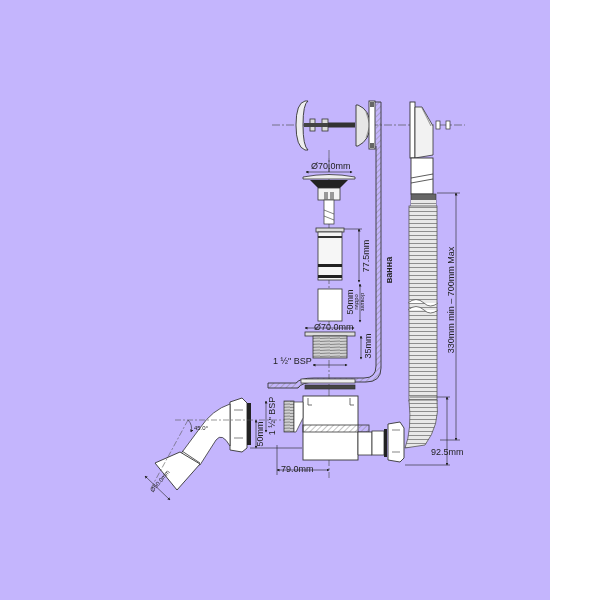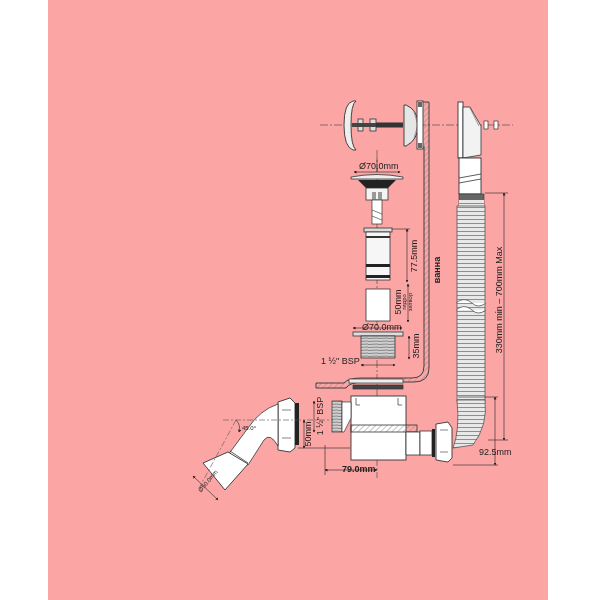--- a/index.html
+++ b/index.html
@@ -1,17 +1,17 @@
 <!DOCTYPE html>
 <html><head>
   <meta charset="utf-8">
   <style>
     html, body { margin: 0; padding: 0; background: #ffffff; }
     body { width: 600px; height: 600px; overflow: hidden; font-family: "Liberation Sans", sans-serif; }
-    #canvas { position: relative; width: 500px; height: 600px; background: #fca5a5; margin-left: 48px; }
+    #canvas { position: relative; width: 550px; height: 600px; background: #c4b5fd; }
     svg { position: absolute; left: 0; top: 0; }
     .lbl { position: absolute; font-family: "Liberation Sans", sans-serif; color: #222; white-space: nowrap; line-height: 1; }
     .lbl-s { font-size: 9px; }
     .lbl-xs { font-size: 6px; }
     .rot-90c { transform: translate(-50%,-50%) rotate(-90deg); }
     .rot-45 { transform: translate(-50%,-50%) rotate(-50deg); }
     .bold { font-weight: bold; }
   </style>
 </head>
 <body>
@@ -195,15 +195,15 @@
   <span class="lbl lbl-xs rot-90c" style="left:362px; top:302px;">затвор</span>
   <span class="lbl lbl-s" style="left:314px; top:323px;">Ø70.0mm</span>
   <span class="lbl lbl-s rot-90c" style="left:368px; top:346px;">35mm</span>
   <span class="lbl lbl-s" style="left:273px; top:357px;">1 ½" BSP</span>
   <span class="lbl lbl-s bold rot-90c" style="left:389px; top:270px;">ванна</span>
   <span class="lbl lbl-s rot-90c" style="left:451px; top:300px;">330mm min – 700mm Max</span>
   <span class="lbl lbl-s rot-90c" style="left:272px; top:416px;">1 ½" BSP</span>
   <span class="lbl lbl-s rot-90c" style="left:260px; top:434px;">50mm</span>
   <span class="lbl lbl-xs" style="left:194px; top:425px;">45.0°</span>
   <span class="lbl lbl-xs rot-45" style="left:160px; top:481px;">Ø50.0mm</span>
-  <span class="lbl lbl-s" style="left:294px; top:465px;font-weight:bold;">79.0mm</span>
+  <span class="lbl lbl-s" style="left:281px; top:465px;">79.0mm</span>
   <span class="lbl lbl-s" style="left:431px; top:448px;">92.5mm</span>
 </div>
 
 </body></html>

